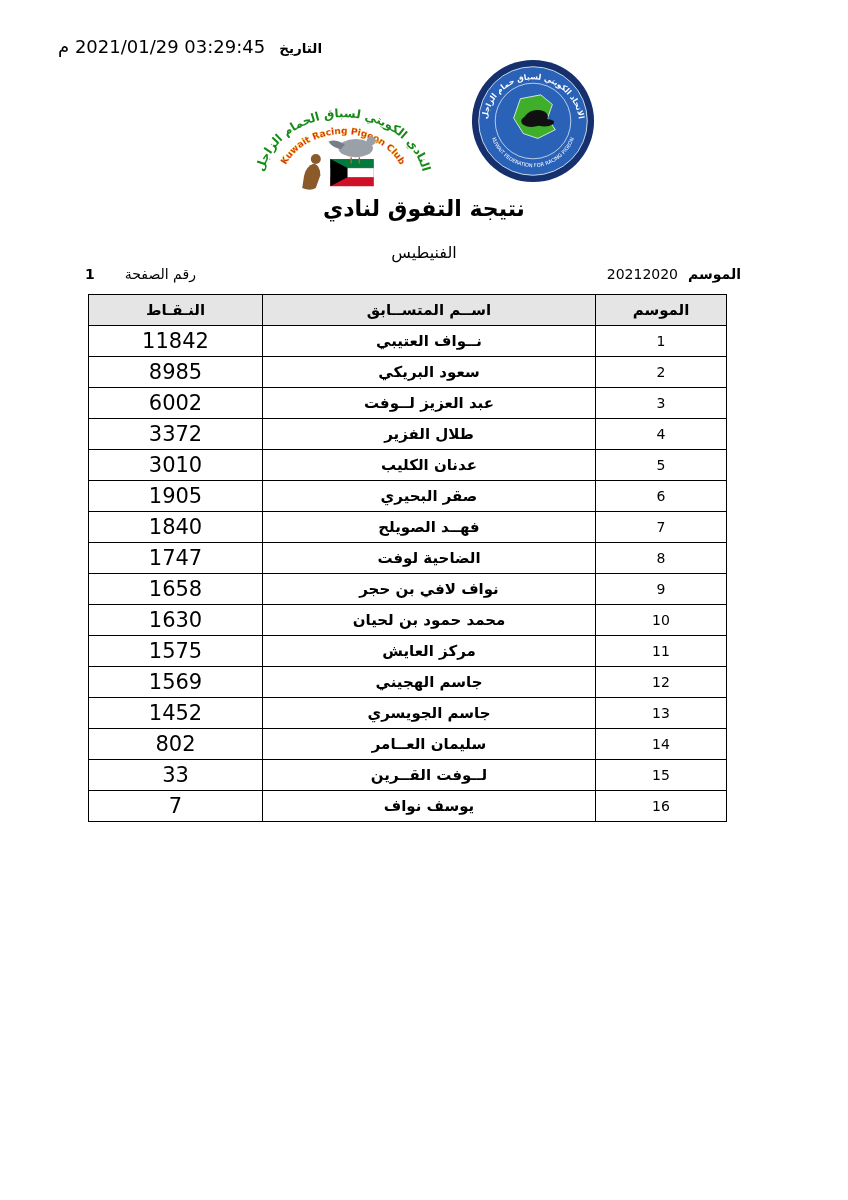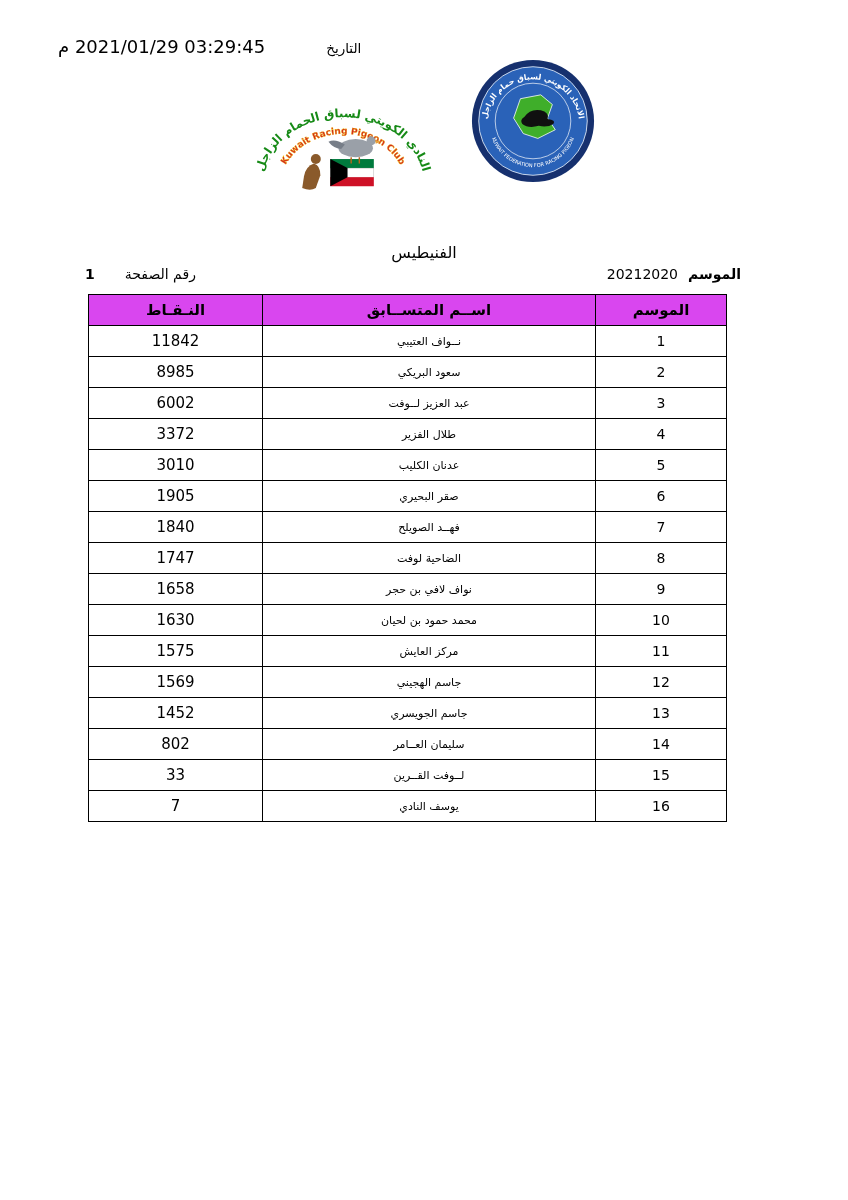--- a/index.html
+++ b/index.html
@@ -9,21 +9,21 @@
     overflow:hidden;
   }
   .page { position:absolute; inset:0; }
 
   
   .date-line {
     position:absolute; top:36px; left:58px;
     direction:rtl; display:flex; align-items:baseline; gap:14px;
     white-space:nowrap;
   }
-  .date-line .label { font-weight:normal; font-size:13.5px;margin-left:47px; }
+  .date-line .label { font-weight:bold; font-size:13.5px; }
   .date-line .value { font-size:18px; }
 
   
   .logos {
     position:absolute; top:58px; left:0; width:100%;
     display:flex; justify-content:center; align-items:flex-start; gap:36px;
   }
   .club-logo { width:182px; height:136px; margin-top:14px; }
   .fed-logo  { width:126px; height:126px; }
 
@@ -53,25 +53,25 @@
     border-collapse:collapse; direction:rtl; table-layout:fixed;
   }
   col.w-serial { width:131px; }
   col.w-name   { width:333px; }
   col.w-points { width:174px; }
   table.results th, table.results td {
     border:1px solid #000; height:30px; text-align:center;
     vertical-align:middle; padding:0 4px; overflow:hidden;
   }
   table.results thead th {
-    background:#d946ef; font-weight:bold; font-size:15px;
+    background:#e5e5e5; font-weight:bold; font-size:15px;
   }
   td.col-serial { font-size:14px; }
-  td.col-name   { font-size:11px; }
-  td.col-points { font-size:15px; direction:ltr; }
+  td.col-name   { font-size:15px;font-weight:bold; }
+  td.col-points { font-size:21px; direction:ltr; }
 </style>
 </head>
 <body>
 
 <div class="page">
 
   <div class="date-line">
     <span class="label">التاريخ</span>
     <span class="value">03:29:45 2021/01/29 م</span>
   </div>
@@ -124,20 +124,21 @@
         <textPath href="#fedArcTop" startOffset="50%" text-anchor="middle">الاتحاد الكويتي لسباق حمام الزاجل</textPath>
       </text>
       <text font-size="5.2" fill="#ffffff">
         <textPath href="#fedArcBottom" startOffset="50%" text-anchor="middle">KUWAIT FEDERATION FOR RACING PIGEON</textPath>
       </text>
       <path fill="#3fae2a" stroke="#ffffff" stroke-width="0.8" d="M52 42 L73 38 L85 48 L80 62 L88 74 L70 83 L55 78 L45 62 Z"></path>
       <path fill="#101010" d="M56 61 q6 -9 17 -7 q9 2 7 9 q9 1 6 5 q-6 4 -15 2 q-11 3 -17 -2 q-3 -4 2 -7 Z"></path>
     </svg>
   </div>
 
+  <div class="title">نتيجة التفوق لنادي</div>
   <div class="subtitle">الفنيطيس</div>
 
   <div class="meta-row">
     <div class="season-group">
       <span class="bold">الموسم</span>
       <span>20212020</span>
     </div>
     <div class="page-group">
       <span>رقم الصفحة</span>
       <span class="bold">1</span>
@@ -228,19 +229,19 @@
           <td class="col-name">سليمان العــامر</td>
           <td class="col-points">802</td>
         </tr>
         <tr>
           <td class="col-serial">15</td>
           <td class="col-name">لــوفت القــرين</td>
           <td class="col-points">33</td>
         </tr>
         <tr>
           <td class="col-serial">16</td>
-          <td class="col-name">يوسف النادي</td>
+          <td class="col-name">يوسف نواف</td>
           <td class="col-points">7</td>
         </tr>
       </tbody>
   </table>
 
 </div>
 
 </body></html>

